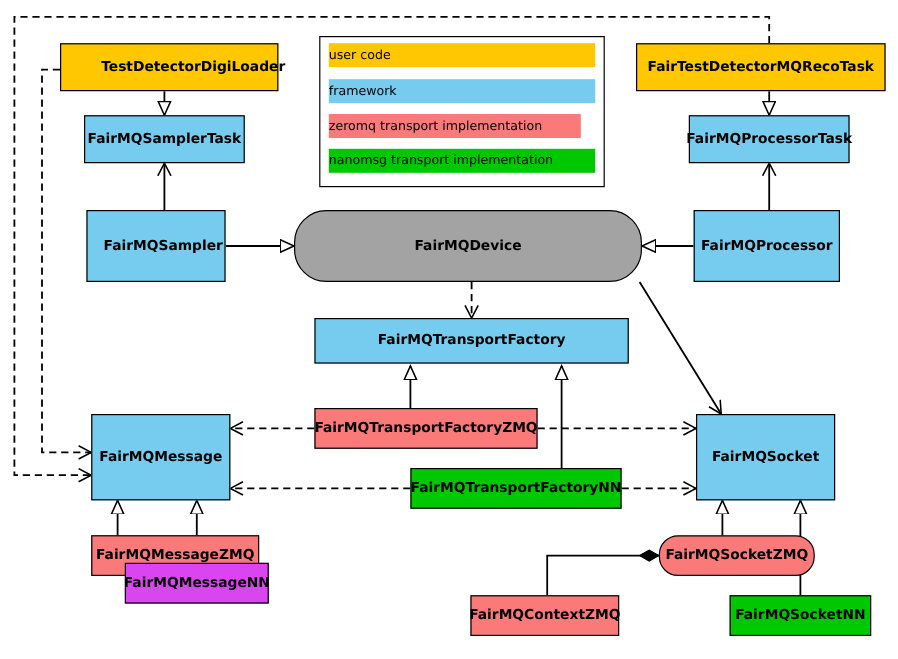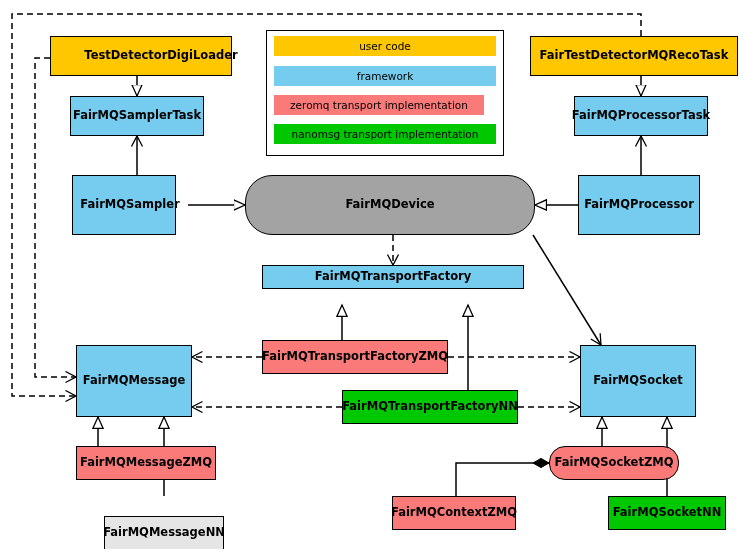--- a/index.html
+++ b/index.html
@@ -4,21 +4,21 @@
 <style>
   html,body{margin:0;padding:0;background:#ffffff;}
   body{font-family:"DejaVu Sans","Liberation Sans",sans-serif;}
   #canvas{position:relative;width:748px;height:549px;background:#ffffff;overflow:hidden;}
   .node{position:absolute;box-sizing:border-box;border:1.5px solid #000000;
         display:flex;align-items:center;justify-content:center;text-align:center;
         font-size:11.5px;font-weight:bold;color:#000000;line-height:1.15;}
   .node.abstract{}
   .legend-box{position:absolute;box-sizing:border-box;border:1.5px solid #000000;background:#ffffff;}
   .legend-item{position:absolute;box-sizing:border-box;display:flex;align-items:center;
-               justify-content:center;font-size:10.5px;font-weight:normal;color:#000000;}
+               font-size:10.5px;font-weight:normal;color:#000000;}
   svg.wires{position:absolute;left:0;top:0;width:748px;height:549px;pointer-events:none;}
 </style>
 </head>
 <body>
 
 <div id="canvas">
 
   <svg class="wires" viewBox="0 0 748 549" xmlns="http://www.w3.org/2000/svg">
     <defs>
       <marker id="hollowTri" markerWidth="14" markerHeight="14" refX="11.5" refY="6" orient="auto" markerUnits="userSpaceOnUse">
@@ -97,48 +97,48 @@
   </div>
   <div class="node" style="left:530px;top:36px;width:208px;height:40px;background:#FFC700;">
     <span>FairTestDetectorMQRecoTask</span>
   </div>
   <div class="node abstract" style="left:70px;top:96px;width:134px;height:40px;background:#76CCEE;">
     <span>FairMQSamplerTask</span>
   </div>
   <div class="node abstract" style="left:574px;top:96px;width:134px;height:40px;background:#76CCEE;">
     <span>FairMQProcessorTask</span>
   </div>
-  <div class="node" style="left:72px;top:175px;width:104px;height:60px;background:#76CCEE;padding-left:12px;">
+  <div class="node" style="left:72px;top:175px;width:116px;height:60px;background:#76CCEE;padding-left:12px;">
     <span>FairMQSampler</span>
   </div>
   <div class="node" style="left:245px;top:175px;width:290px;height:60px;background:#a3a3a3;border-radius:27px;">
     <span>FairMQDevice</span>
   </div>
   <div class="node" style="left:578px;top:175px;width:122px;height:60px;background:#76CCEE;">
     <span>FairMQProcessor</span>
   </div>
-  <div class="node abstract" style="left:262px;top:265px;width:262px;height:24px;background:#76CCEE;">
+  <div class="node abstract" style="left:262px;top:265px;width:262px;height:38px;background:#76CCEE;">
     <span>FairMQTransportFactory</span>
   </div>
   <div class="node" style="left:262px;top:340px;width:186px;height:34px;background:#FA7A7A;">
     <span>FairMQTransportFactoryZMQ</span>
   </div>
   <div class="node" style="left:342px;top:390px;width:176px;height:34px;background:#00C800;">
     <span>FairMQTransportFactoryNN</span>
   </div>
   <div class="node abstract" style="left:76px;top:345px;width:116px;height:72px;background:#76CCEE;">
     <span>FairMQMessage</span>
   </div>
   <div class="node abstract" style="left:580px;top:345px;width:116px;height:72px;background:#76CCEE;">
     <span>FairMQSocket</span>
   </div>
   <div class="node" style="left:28px;top:446px;width:140px;height:34px;background:#FA7A7A;margin-left:48px;">
     <span>FairMQMessageZMQ</span>
   </div>
-  <div class="node" style="left:104px;top:516px;width:120px;height:34px;background:#e5e5e5;">
+  <div class="node" style="left:104px;top:469px;width:120px;height:34px;background:#d946ef;">
     <span>FairMQMessageNN</span>
   </div>
   <div class="node" style="left:549px;top:446px;width:130px;height:34px;background:#FA7A7A;border-radius:16px;">
     <span>FairMQSocketZMQ</span>
   </div>
   <div class="node" style="left:392px;top:496px;width:124px;height:34px;background:#FA7A7A;">
     <span>FairMQContextZMQ</span>
   </div>
   <div class="node" style="left:608px;top:496px;width:118px;height:34px;background:#00C800;">
     <span>FairMQSocketNN</span>

